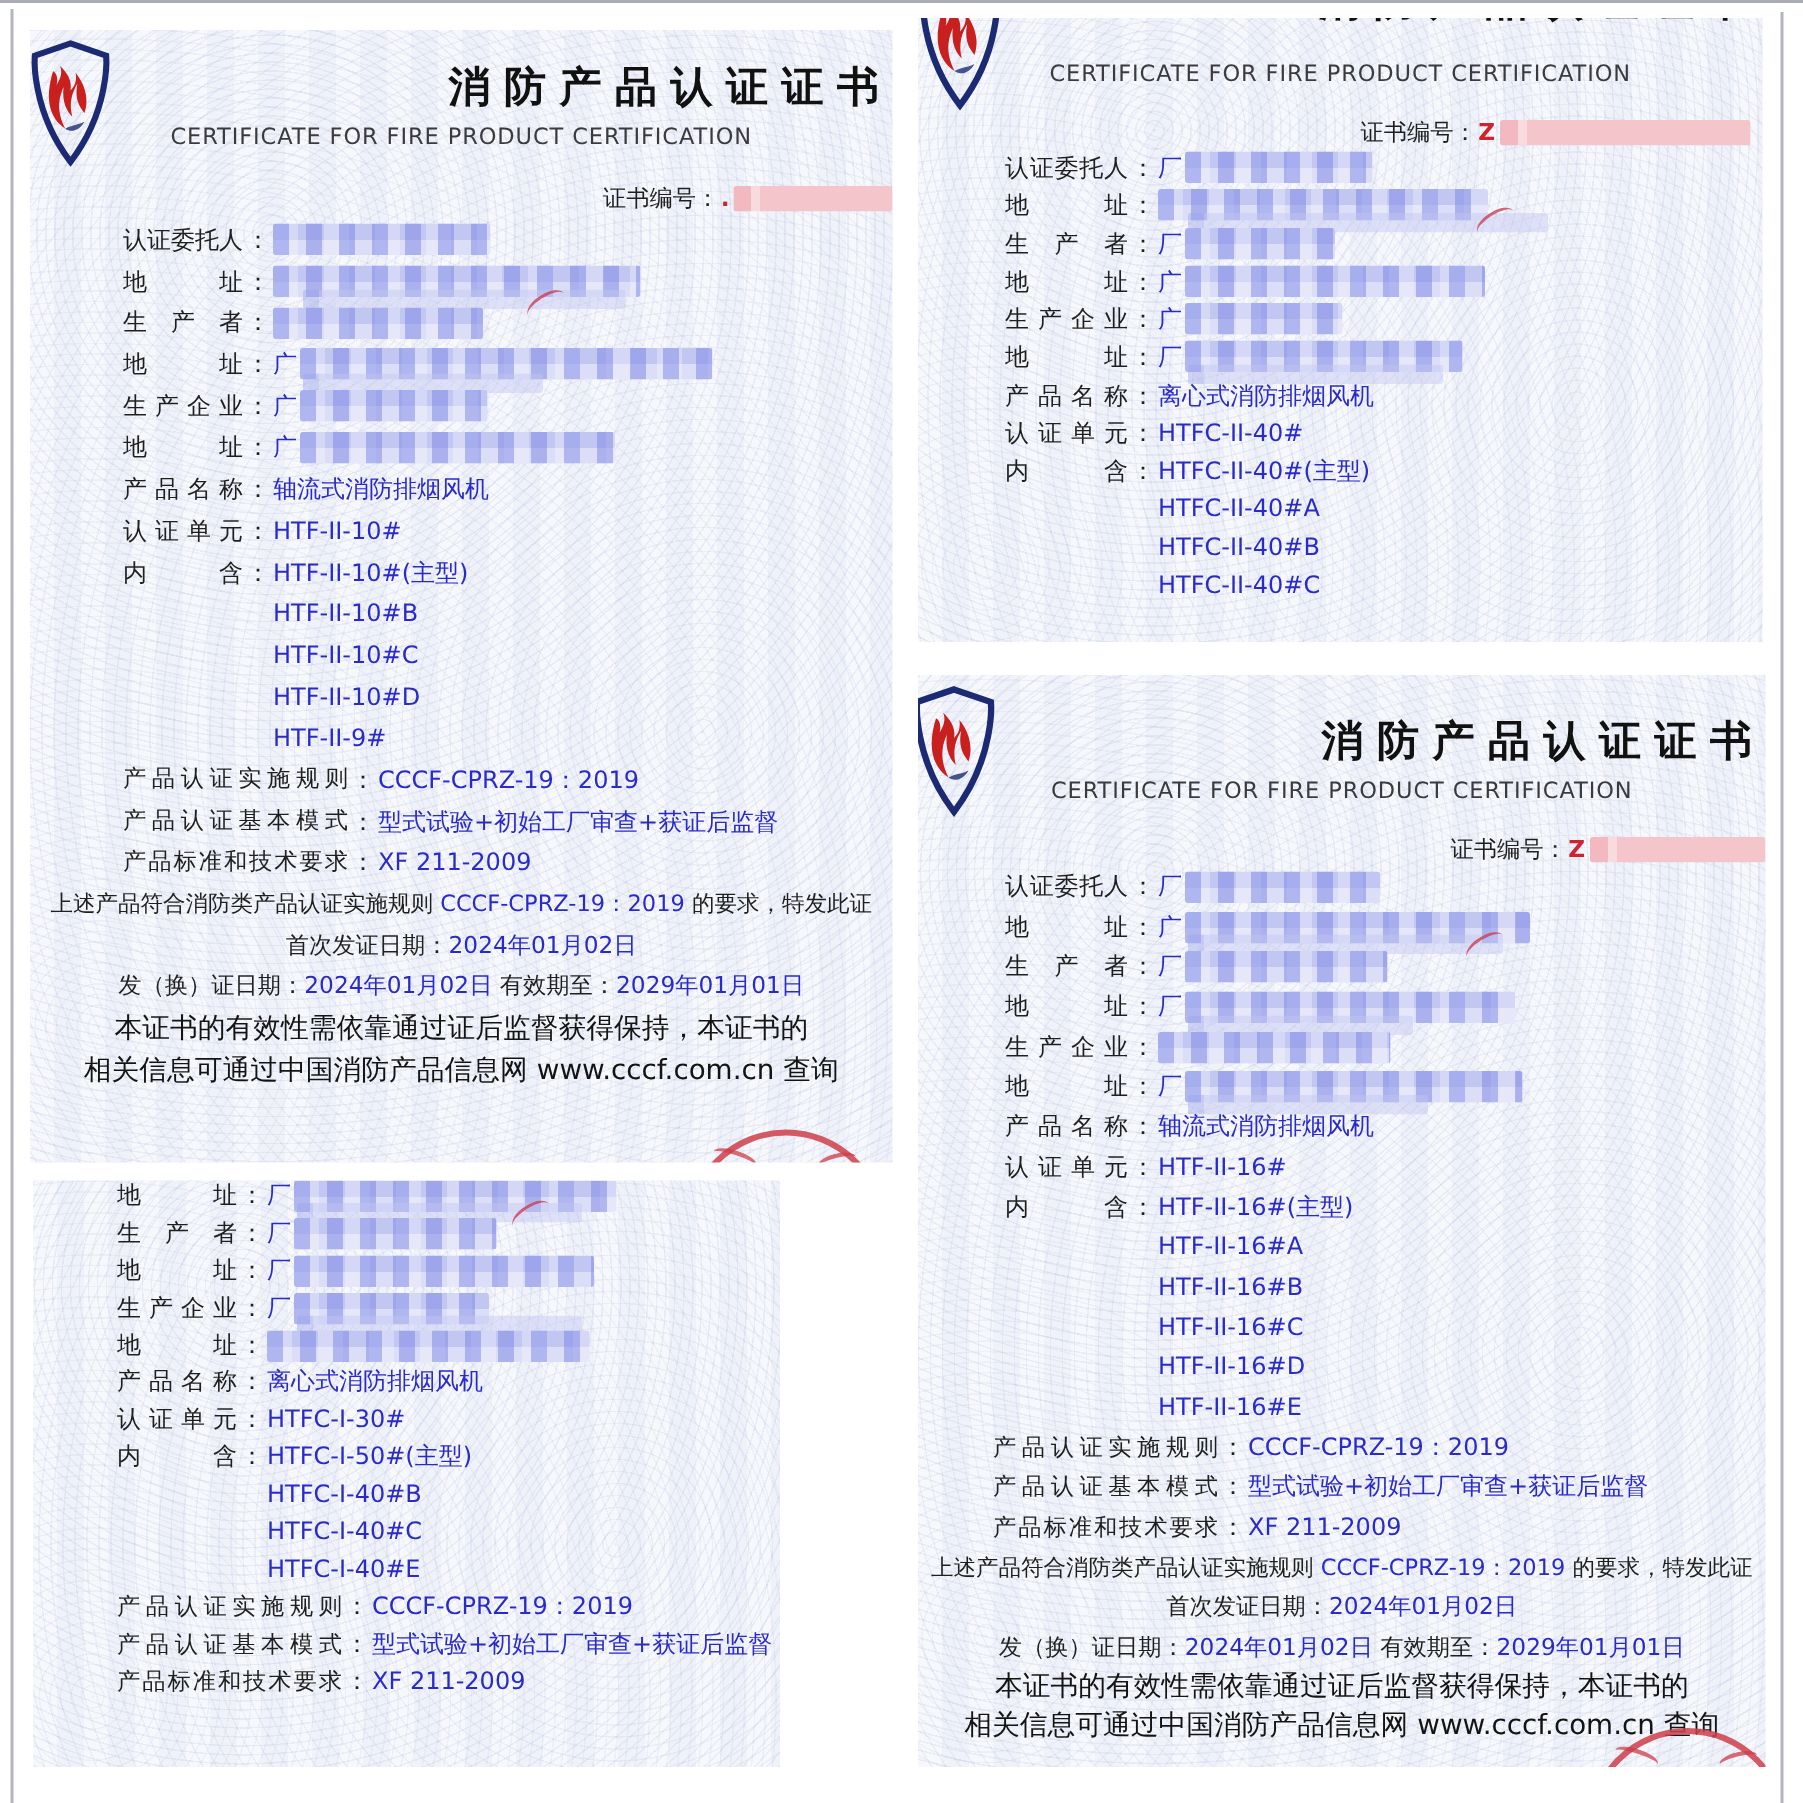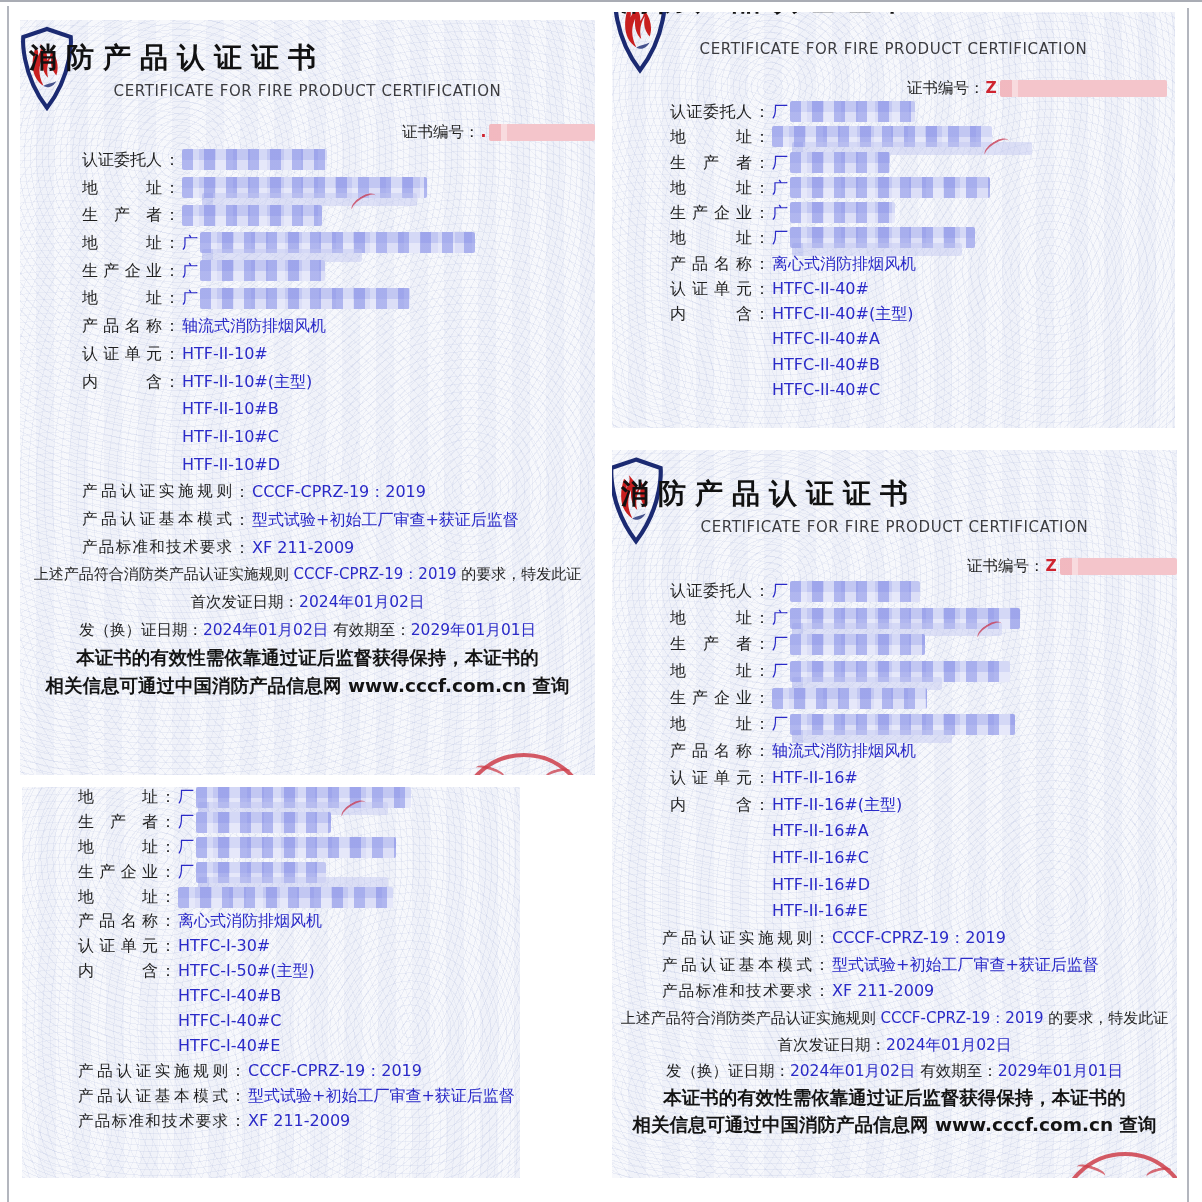--- a/index.html
+++ b/index.html
@@ -28,21 +28,21 @@
     --pitch:27.7px;--labx:62px;--labw:80px;--valgap:14px;--wlabx:62px;--rowstop:126px;}
   #cert-tr{left:612px;top:12px;width:563px;height:416px;
     --pitch:25.25px;--labx:58px;--labw:82px;--valgap:14px;--wlabx:52px;--rowstop:87px;}
   #cert-bl{left:22px;top:787px;width:498px;height:391px;
     --pitch:24.9px;--labx:56px;--labw:80px;--valgap:14px;--wlabx:56px;--rowstop:-2px;}
   #cert-br{left:612px;top:450px;width:565px;height:728px;
     --pitch:26.7px;--labx:58px;--labw:82px;--valgap:14px;--wlabx:50px;--rowstop:128px;}
 
   
   .ctitle{
-    position:absolute;left:0;right:0;text-align:left;
+    position:absolute;left:0;right:0;text-align:right;
     font-size:28px;line-height:36px;font-weight:bold;color:#111;
     letter-spacing:9px;text-indent:9px;white-space:nowrap;
   }
   .csub{
     position:absolute;left:0;right:0;text-align:center;
     font-size:15px;color:#3b3b3f;letter-spacing:.6px;white-space:nowrap;
   }
   #cert-tl .ctitle{top:20px;}   #cert-tl .csub{top:62px;}
   #cert-br .ctitle{top:26px;}   #cert-br .csub{top:68px;}
   #cert-tr .ctitle{top:-29px;}  #cert-tr .csub{top:28px;}
@@ -91,21 +91,21 @@
     background-size:22px 100%,100% 21px,34px 100%;
   }
   .tail{
     position:absolute;top:calc(100% - 8px);height:13px;border-radius:2px;
     left:calc(var(--labx) + var(--labw) + 40px);opacity:.45;
     background-color:#c2c7f2;
     background-image:linear-gradient(90deg, rgba(122,132,228,.5) 0 11px, rgba(0,0,0,0) 11px 22px);
   }
   .row.statement{font-size:15px;}
   .row.first_issue,.row.reissue{font-size:15.5px;}
-  .row.bold1,.row.bold2{font-weight:bold;font-size:18.5px;color:#141414;}
+  .row.bold1,.row.bold2{font-weight:normal;font-size:18.5px;color:#141414;}
 
   
   .stamp{position:absolute;width:126px;height:126px;border-radius:50%;
     border:4px solid rgba(206,62,74,.85);}
   .stamp::before{content:"";position:absolute;left:14px;top:10px;width:30px;height:8px;
     border-radius:50%;border-top:3px solid rgba(206,62,74,.75);transform:rotate(18deg);}
   .stamp::after{content:"";position:absolute;right:16px;top:12px;width:26px;height:8px;
     border-radius:50%;border-top:3px solid rgba(206,62,74,.75);transform:rotate(-14deg);}
   #cert-tl .stamp{left:437px;top:733px;}
   #cert-br .stamp{left:446px;top:702px;}
@@ -191,20 +191,23 @@
       </div>
       <div class="row cont">
         <span class="cont-val">HTF-II-10#B</span>
       </div>
       <div class="row cont">
         <span class="cont-val">HTF-II-10#C</span>
       </div>
       <div class="row cont">
         <span class="cont-val">HTF-II-10#D</span>
       </div>
+      <div class="row cont">
+        <span class="cont-val">HTF-II-9#</span>
+      </div>
       <div class="row wide">
         <span class="wlab">产品认证实施规则</span>
         <span class="colon">：</span>
         <span class="blue">CCCF-CPRZ-19：2019</span>
       </div>
       <div class="row wide">
         <span class="wlab">产品认证基本模式</span>
         <span class="colon">：</span>
         <span class="blue">型式试验+初始工厂审查+获证后监督</span>
       </div>
@@ -446,20 +449,23 @@
       </div>
       <div class="row value">
         <span class="lab">内含</span>
         <span class="colon">：</span>
         <span class="blue">HTF-II-16#(主型)</span>
       </div>
       <div class="row cont">
         <span class="cont-val">HTF-II-16#A</span>
       </div>
       <div class="row cont">
+        <span class="cont-val">HTF-II-16#B</span>
+      </div>
+      <div class="row cont">
         <span class="cont-val">HTF-II-16#C</span>
       </div>
       <div class="row cont">
         <span class="cont-val">HTF-II-16#D</span>
       </div>
       <div class="row cont">
         <span class="cont-val">HTF-II-16#E</span>
       </div>
       <div class="row wide">
         <span class="wlab">产品认证实施规则</span>

